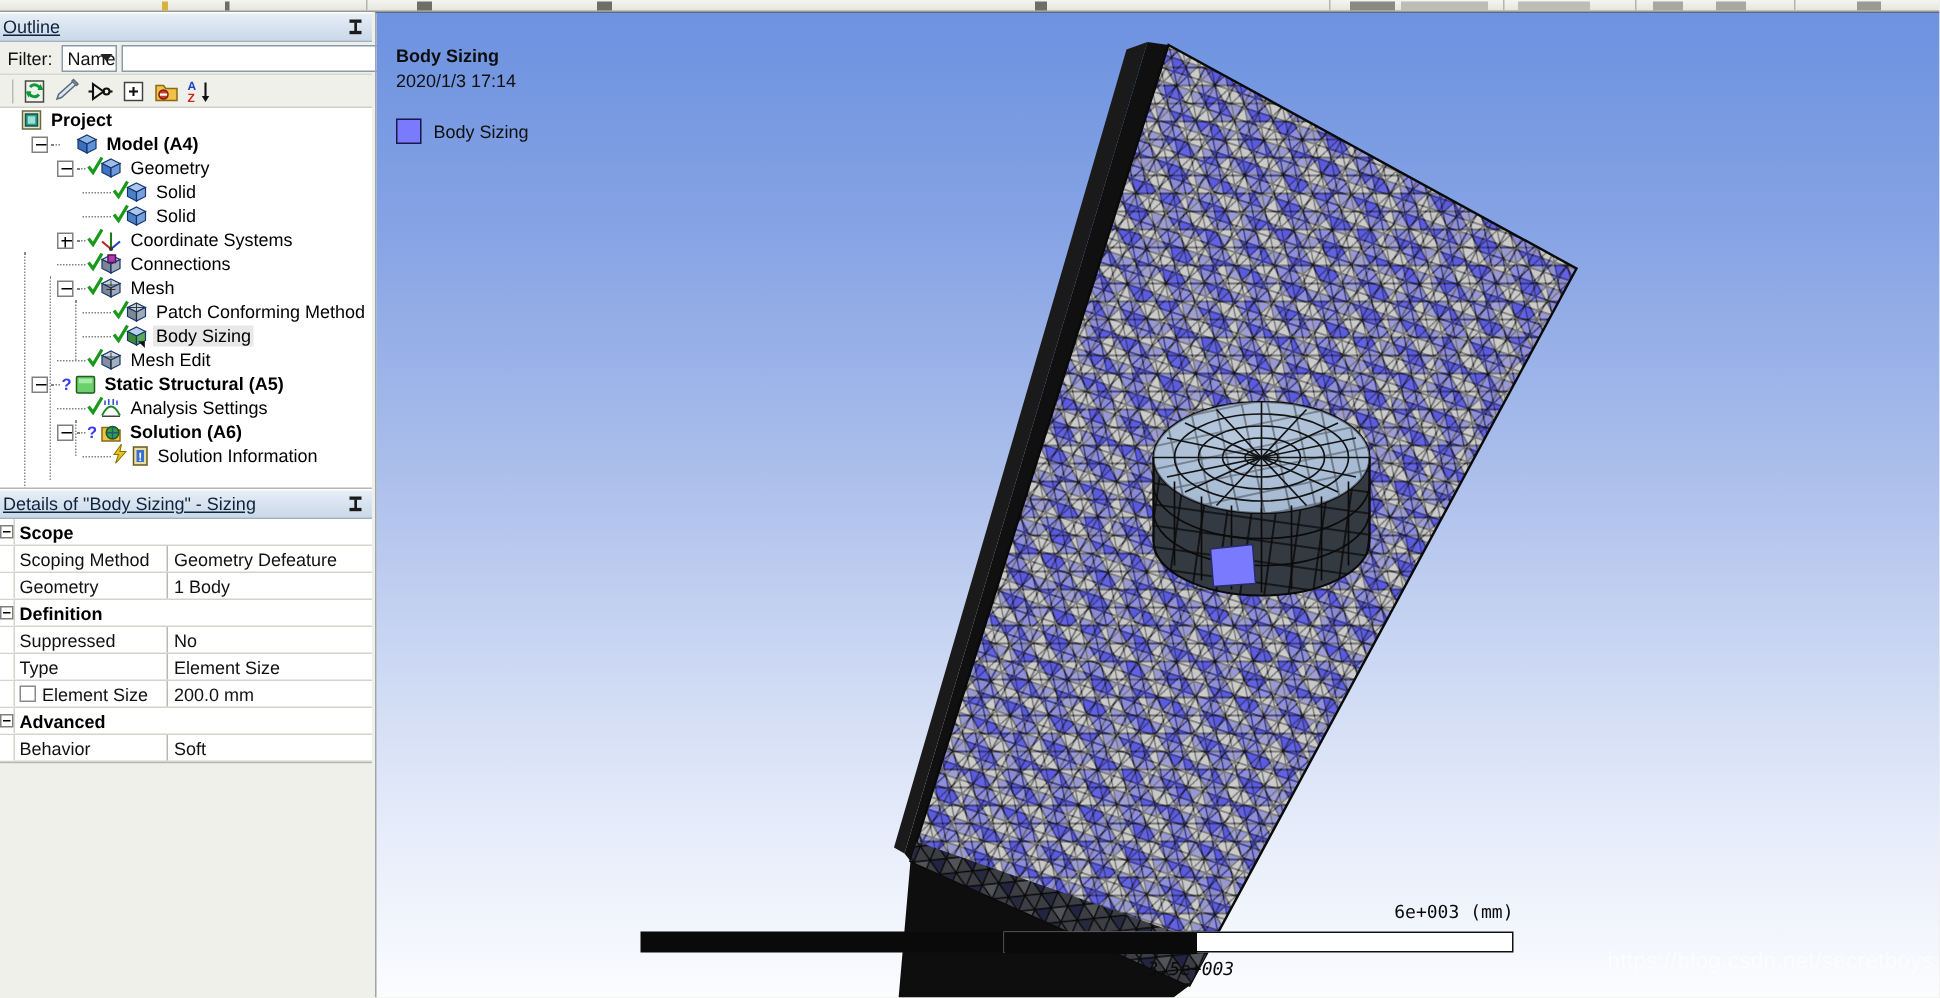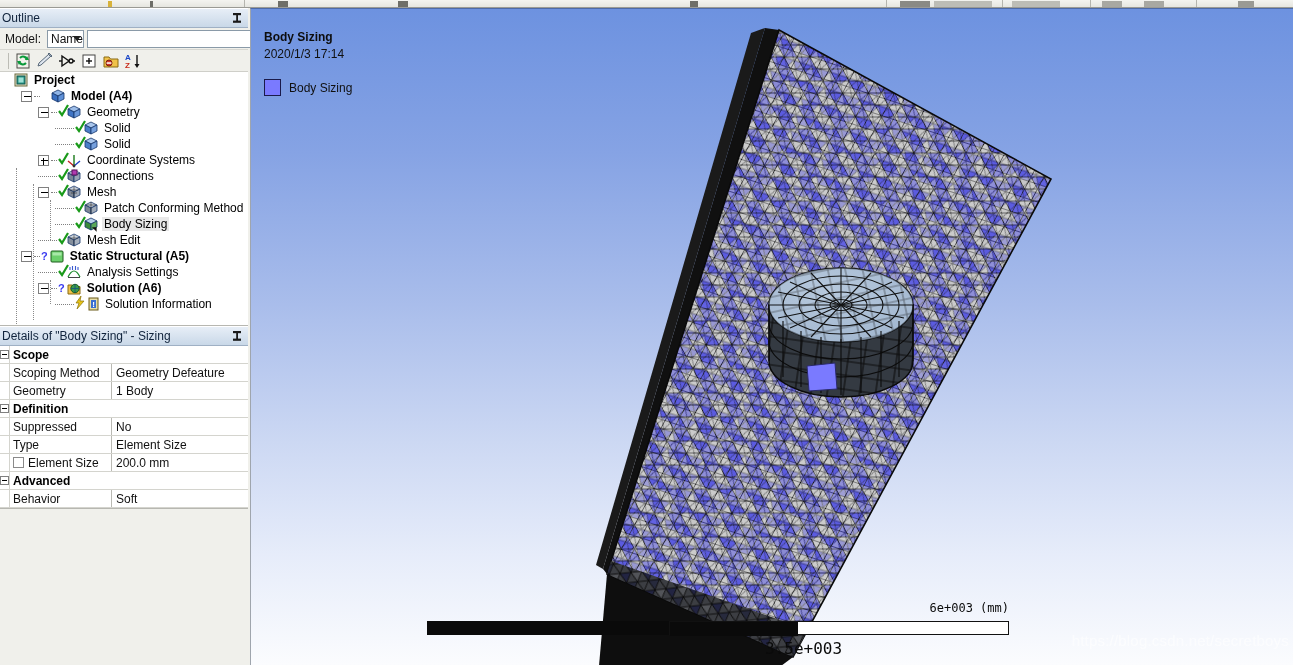--- a/index.html
+++ b/index.html
@@ -44,20 +44,21 @@
     height: 20px;
     background: linear-gradient(#e7eef7, #c9d8e8);
     border-top: 1px solid #ffffff;
     border-bottom: 1px solid #9fb0c4;
     color: #10233c;
     font-size: 12px;
     line-height: 19px;
     padding-left: 2px;
     white-space: nowrap;
     overflow: hidden;
+    text-decoration: underline;
   }
   .panel-title .pin {
     position: absolute; right: 4px; top: 2px;
     width: 14px; height: 14px;
   }
 
   
   .filter-row {
     height: 22px;
     background: #f0f0eb;
@@ -238,22 +239,23 @@
   .sb-box { position: absolute; left: 0; top: 0; width: 340px; height: 14px; border: 1px solid #111; background: #fff; }
   .sb-fill { position: absolute; left: 0; top: 0; width: 128px; height: 14px; background: #0a0a0a; }
   .sb-dark-left { position: absolute; left: -242px; top: 0; width: 244px; height: 14px; background: #0a0a0a; }
   .sb-max {
     position: absolute; right: 0px; top: -20px;
     font-family: "DejaVu Sans Mono", monospace; font-size: 12px; color: #0a0a0a;
     white-space: nowrap;
   }
   .sb-mid {
     position: absolute; left: 96px; top: 18px;
-    font-family: "DejaVu Sans Mono", monospace; font-size: 16px; color: #0a0a0a;
+    font-family: "DejaVu Sans Mono", monospace; font-size: 12px; color: #0a0a0a;
     white-space: nowrap;
+    font-style: italic;
   }
 </style>
 </head>
 <body>
 
 <div id="app">
 
   <div class="top-strip">
     <div class="ghost yellow" style="left:108px;width:4px;"></div>
     <div class="ghost dark" style="left:150px;width:3px;"></div>
@@ -280,21 +282,21 @@
       <span class="pin">
         <svg width="14" height="14" viewBox="0 0 14 14">
           <rect x="3" y="2" width="8" height="2.2" fill="#1a1a1a"></rect>
           <rect x="6.2" y="4" width="1.8" height="6" fill="#1a1a1a"></rect>
           <rect x="3" y="9.6" width="8" height="2.2" fill="#1a1a1a"></rect>
         </svg>
       </span>
     </div>
 
     <div class="filter-row">
-      <span class="filter-label">Model:</span>
+      <span class="filter-label">Filter:</span>
       <div class="filter-select">
         <span>Name</span>
         <span class="arrow"></span>
       </div>
       <input class="filter-input" type="text" placeholder="" style="">
     </div>
 
     <div class="icon-bar">
       <div class="tb-sep"></div>
       <div class="tbi">

